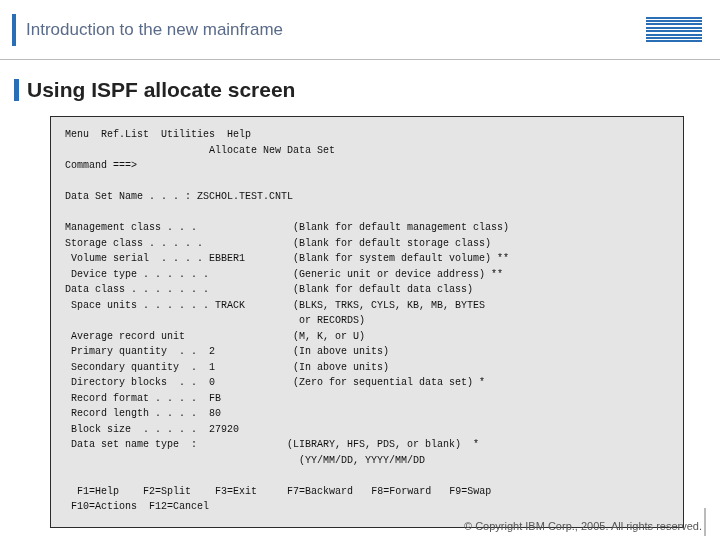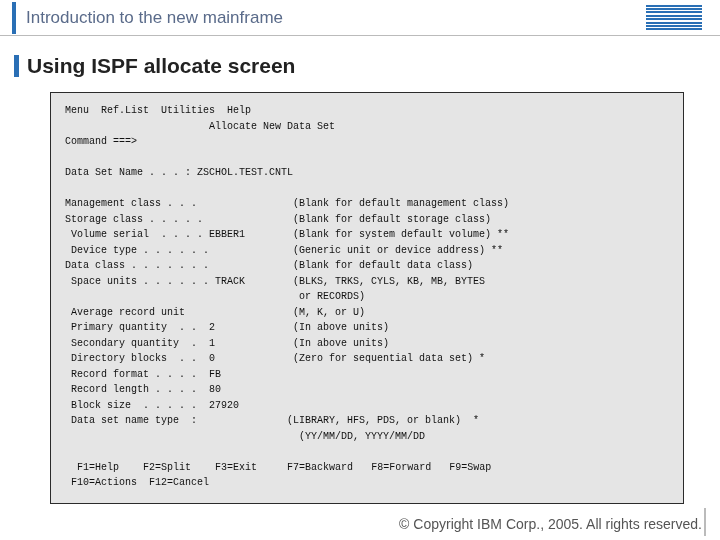--- a/index.html
+++ b/index.html
@@ -5,21 +5,21 @@
   * { box-sizing: border-box; margin: 0; padding: 0; }
   body {
     width: 720px;
     height: 540px;
     background: #ffffff;
     font-family: Arial, Helvetica, sans-serif;
     color: #333;
     position: relative;
   }
   .header {
-    height: 36px;
+    height: 60px;
     border-bottom: 1px solid #bbb;
     display: flex;
     align-items: center;
     padding: 0 18px 0 12px;
   }
   .header-accent {
     width: 4px;
     height: 32px;
     background: #2a6fb5;
     margin-right: 10px;
@@ -65,21 +65,21 @@
     font-size: 10px;
     line-height: 1.55;
     color: #111;
     white-space: pre;
   }
   .terminal .menu-row span { display:inline; }
   .footer {
     position: absolute;
     bottom: 8px;
     right: 18px;
-    font-size: 14px;
+    font-size: 11px;
     color: #555;
   }
   .footer-divider {
     position: absolute;
     bottom: 4px;
     right: 14px;
     width: 2px;
     height: 28px;
     background: #bbb;
   }

